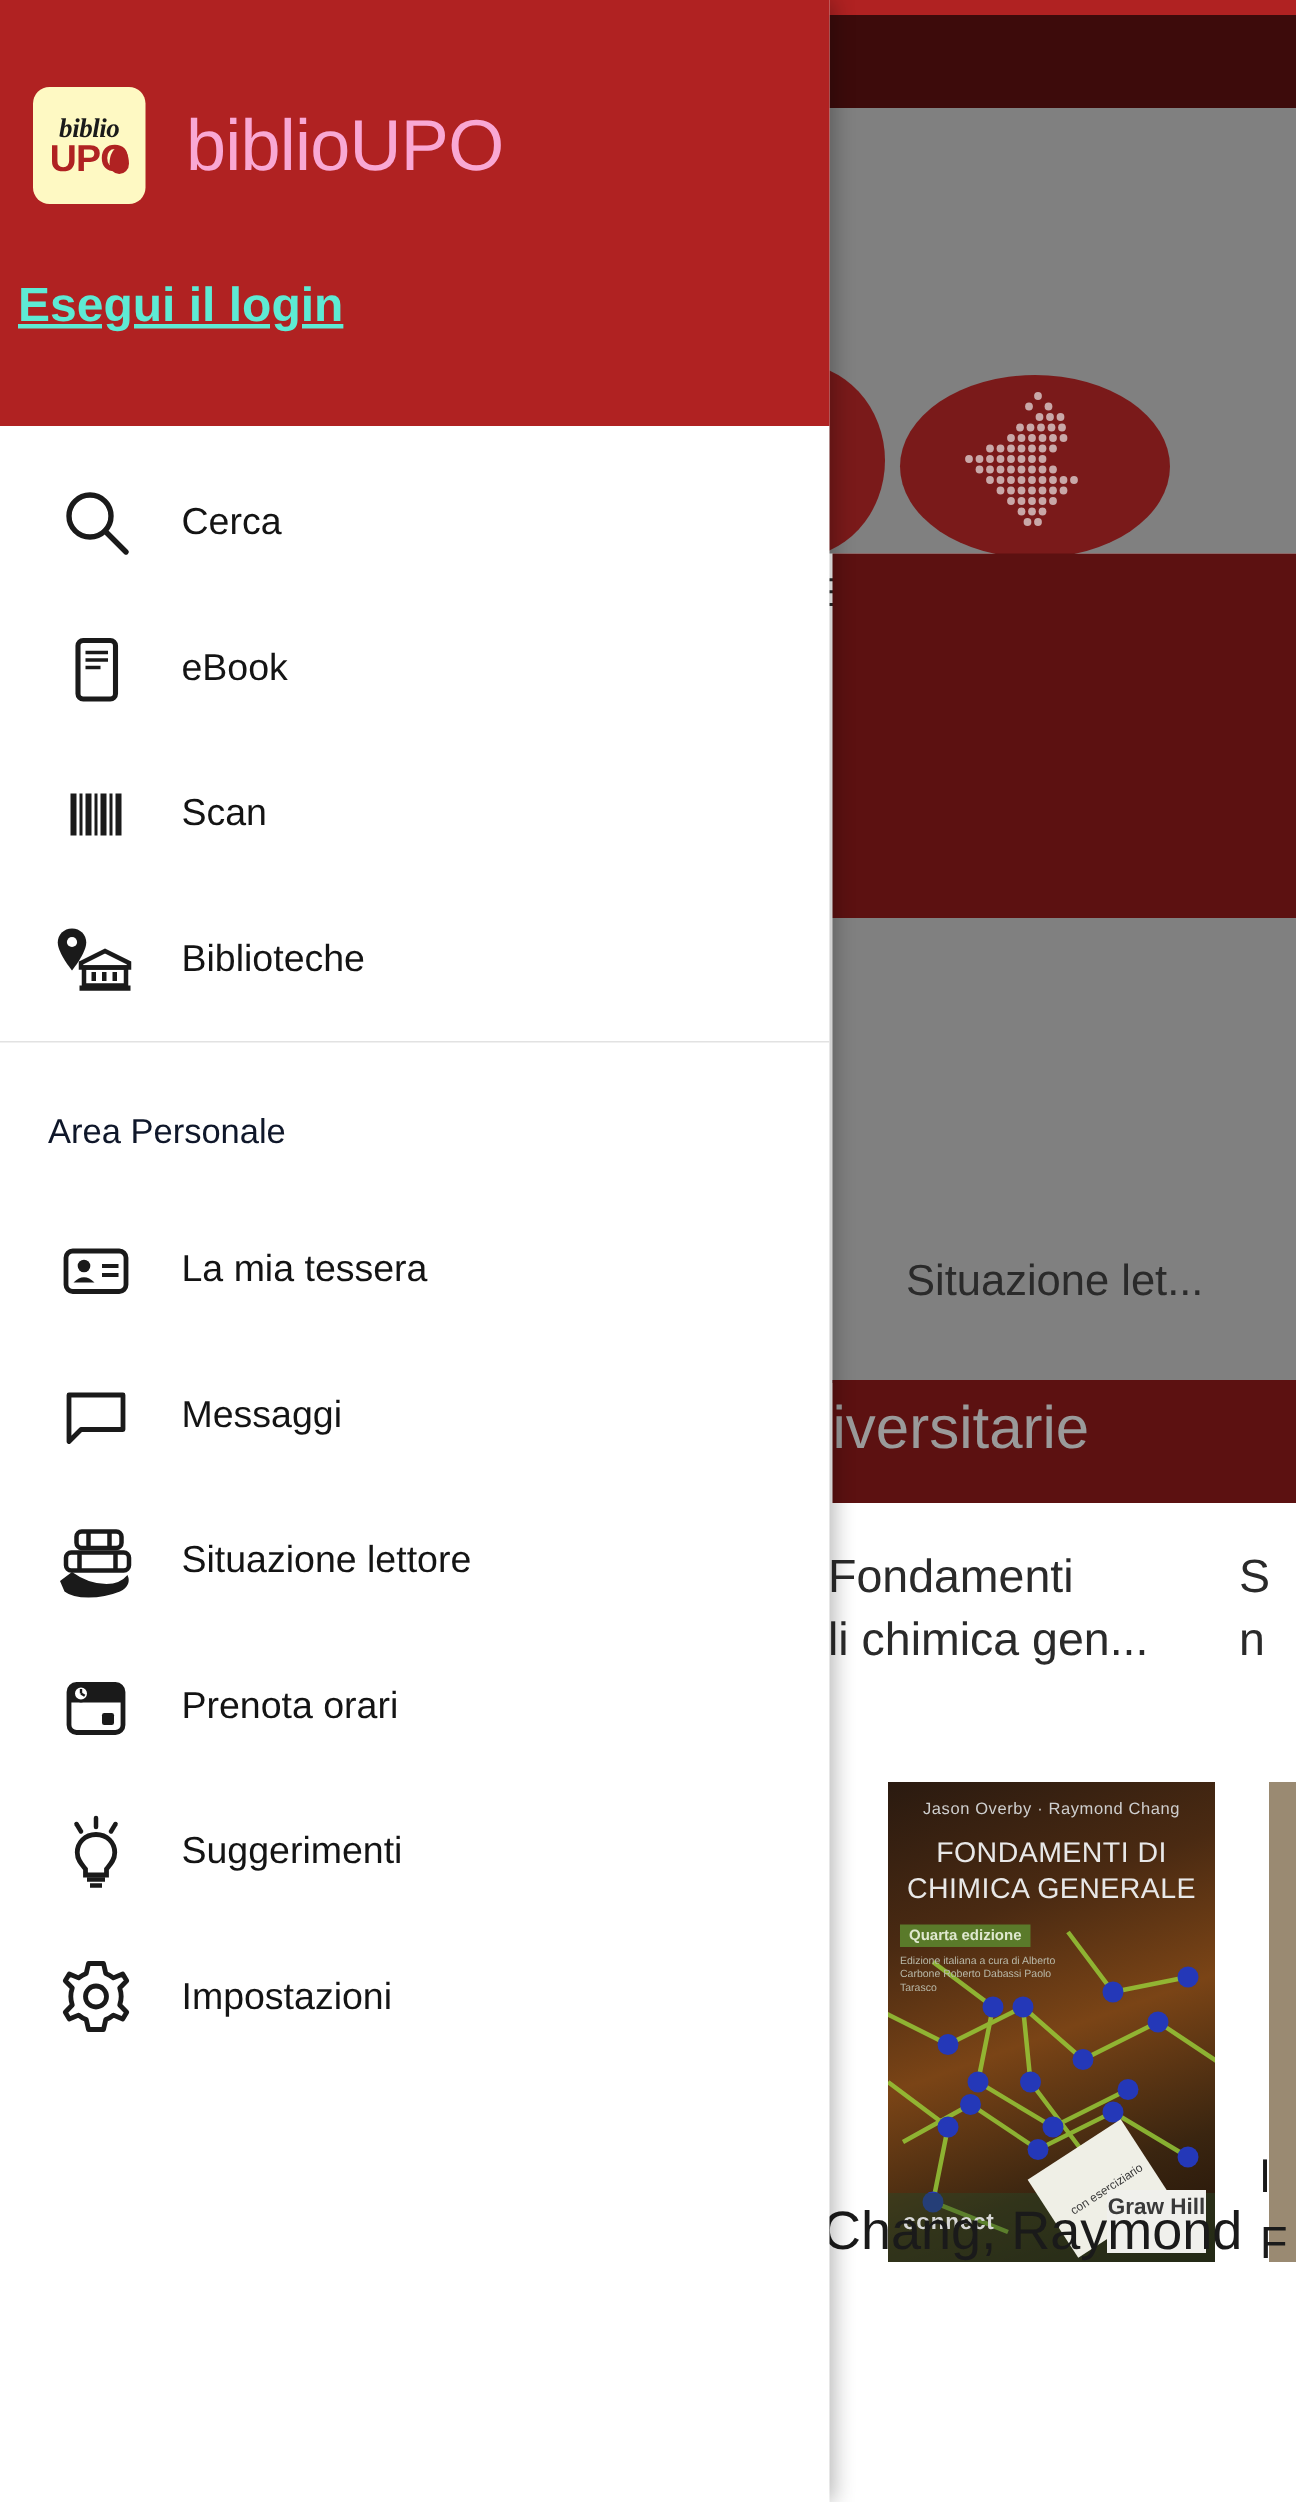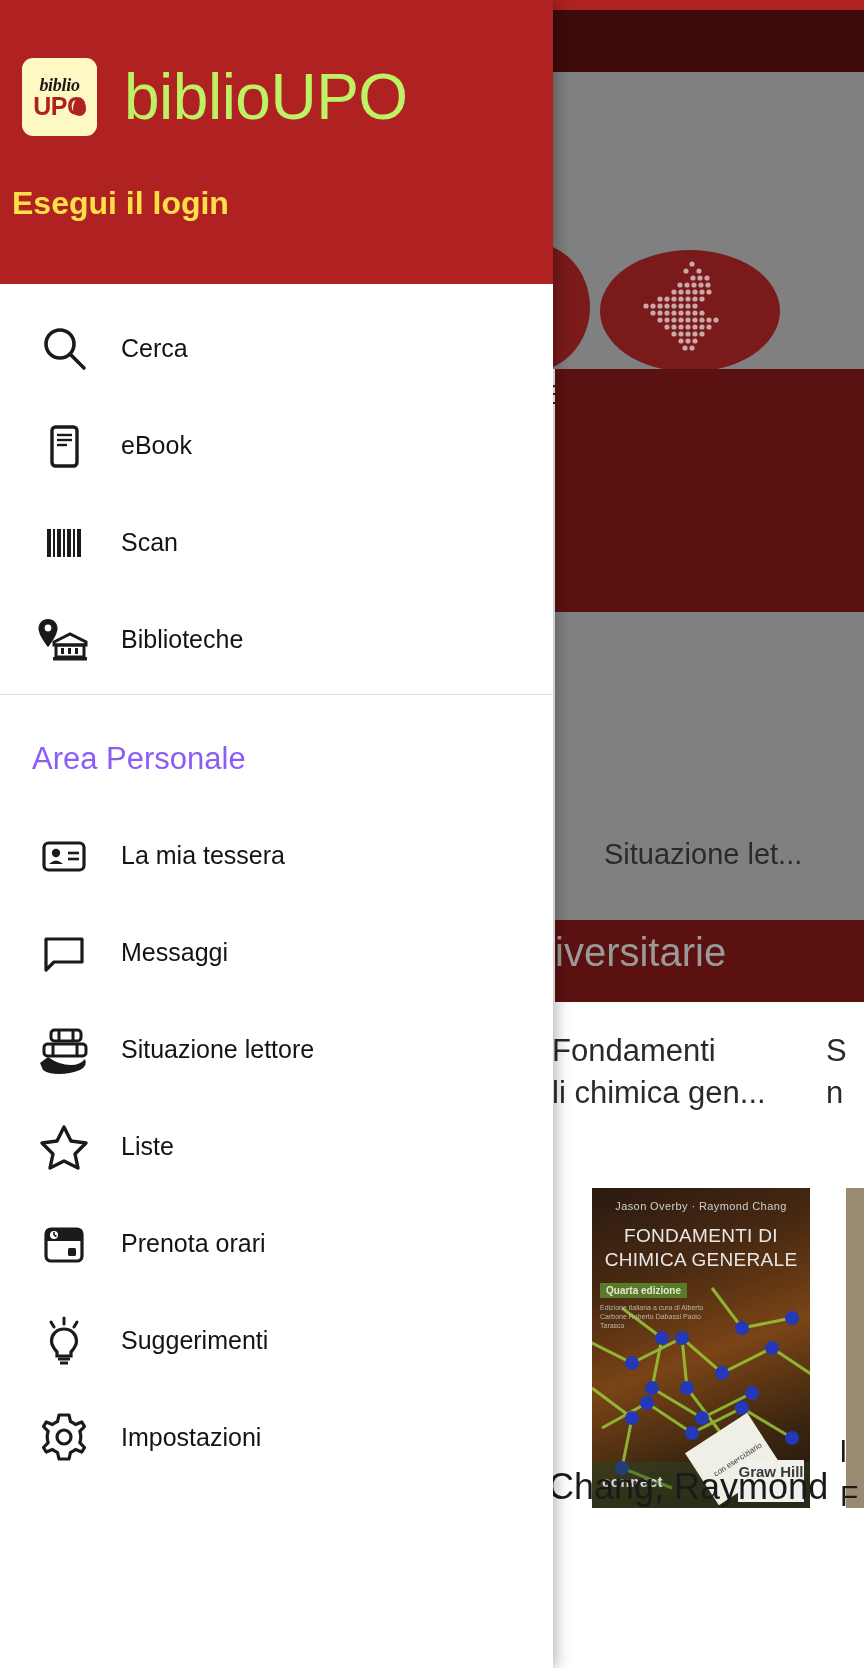--- a/index.html
+++ b/index.html
@@ -157,46 +157,46 @@
     font-weight:bold; font-size:25px; color:#b02222;
     line-height:25px; letter-spacing:-.5px; position:relative;
     display:flex; align-items:center;
   }
   .brand-logo .lg-flame {
     display:inline-block; width:13px; height:18px;
     background:#b02222; border-radius:50% 50% 50% 50% / 62% 62% 38% 38%;
     margin-left:-13px; position:relative; top:1px;
   }
   .brand-title {
-    margin-left:27px; font-size:64px; color:#bef264;
+    margin-left:27px; font-size:48px; color:#f9a8d4;
     letter-spacing:-.5px; font-weight:400;
   }
   .login-link {
     position:absolute; left:12px; top:185px;
-    font-size:32px; color:#fde047; font-weight:600;
+    font-size:32px; color:#5eead4; font-weight:600;text-decoration:underline;
   }
 
   .menu-section { padding-top:16px; }
   .menu-item {
     display:flex; align-items:center; height:97px;
     padding-left:32px; cursor:pointer;
   }
   .menu-icon {
     width:64px; height:58px; flex:0 0 auto;
     display:flex; align-items:center; justify-content:center;
   }
   .menu-label {
     margin-left:25px; font-size:25px; color:#141414; font-weight:400;
   }
   .divider {
     height:1px; background:#e2e2e2; margin-top:6px;
   }
   .section-title {
     padding:46px 0 30px 32px;
-    font-size:31px; color:#8b5cf6;
+    font-size:23px; color:#0f172a;
   }
   svg { display:block; }
 </style>
 </head>
 <body>
 
 <div id="screen">
 
   <div id="bg">
 
@@ -467,28 +467,20 @@
               <rect x="7" y="19" width="42" height="12" rx="3.5"></rect>
               <line x1="16" y1="19" x2="16" y2="31"></line>
               <line x1="40" y1="19" x2="40" y2="31"></line>
             </g>
             <path d="M3 38 L11 32 Q22 40 34 40 Q43 40 48 34 Q51 41 43 45 Q33 49 22 49 Q11 49 6 45 Z" fill="#1a1a1a"></path>
           </svg>
         </span>
         <span class="menu-label">Situazione lettore</span>
       </div>
 
-      <div class="menu-item">
-        <span class="menu-icon">
-          <svg width="52" height="50" viewBox="0 0 52 50">
-            <path d="M26 5 L33 19 L48 21 L37 32 L40 46 L26 39 L12 46 L15 32 L4 21 L19 19 Z" fill="none" stroke="#1a1a1a" stroke-width="3.4" stroke-linejoin="round"></path>
-          </svg>
-        </span>
-        <span class="menu-label">Liste</span>
-      </div>
 
       <div class="menu-item">
         <span class="menu-icon">
           <svg width="50" height="50" viewBox="0 0 50 50">
             <rect x="7" y="10" width="36" height="32" rx="5" fill="none" stroke="#1a1a1a" stroke-width="3.2"></rect>
             <path d="M10 10 L40 10 A3 3 0 0 1 43 13 L43 22 L7 22 L7 13 A3 3 0 0 1 10 10 Z" fill="#1a1a1a"></path>
             <circle cx="15" cy="16" r="5" fill="#ffffff" stroke="#1a1a1a" stroke-width="2"></circle>
             <line x1="15" y1="13" x2="15" y2="16" stroke="#1a1a1a" stroke-width="1.6"></line>
             <line x1="15" y1="16" x2="17.5" y2="17.5" stroke="#1a1a1a" stroke-width="1.6"></line>
             <rect x="29" y="29" width="8" height="8" rx="1.5" fill="#1a1a1a"></rect>

